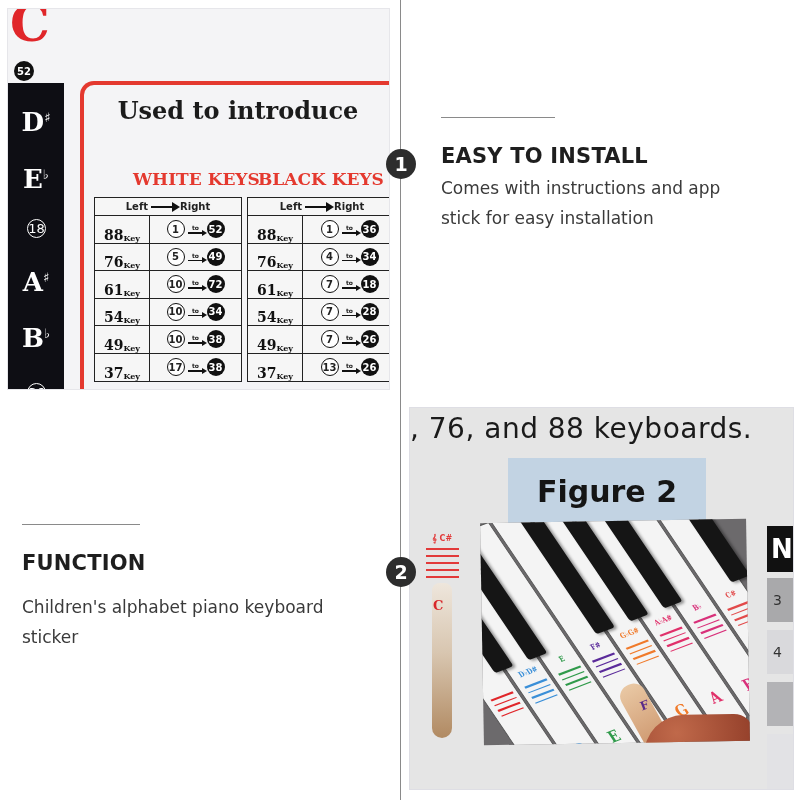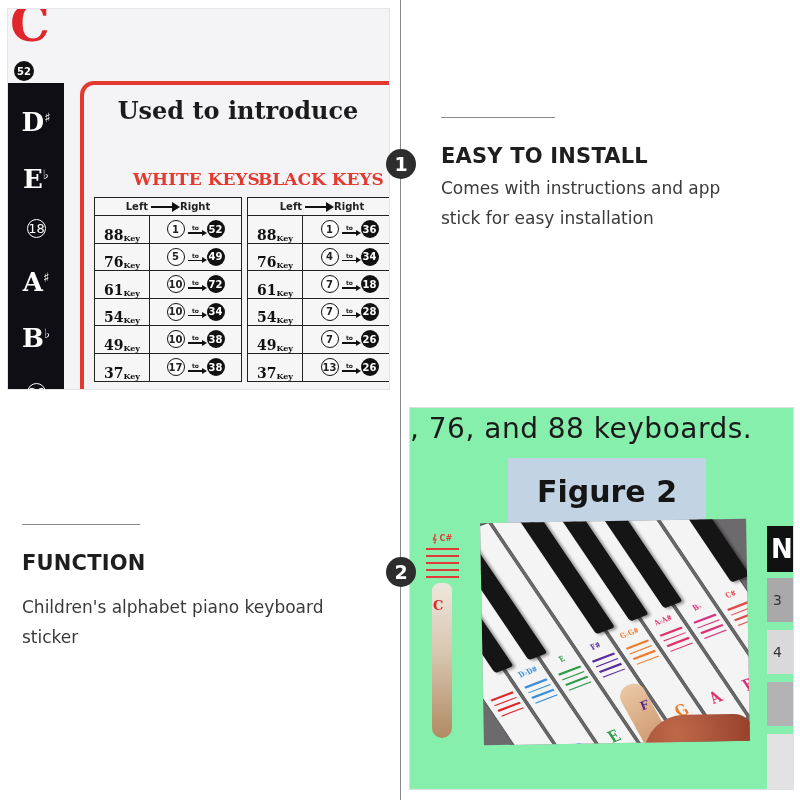--- a/index.html
+++ b/index.html
@@ -53,21 +53,21 @@
   .rule-1 { left: 441px; top: 117px; width: 114px; }
   .rule-2 { left: 22px; top: 524px; width: 118px; }
   .feat-title { position: absolute; font-weight: bold; font-size: 21px; color: #1e1e1e; letter-spacing: 0.2px; }
   .feat-desc { position: absolute; font-size: 17px; color: #3a3a3a; line-height: 30px; }
   .ft-1 { left: 441px; top: 144px; }
   .fd-1 { left: 441px; top: 173px; width: 320px; }
   .ft-2 { left: 22px; top: 551px; }
   .fd-2 { left: 22px; top: 592px; width: 340px; }
 
   
-  .panel2 { position: absolute; left: 409px; top: 407px; width: 385px; height: 383px; background: #86efac; border: 1px solid #dedee4; overflow: hidden; }
+  .panel2 { position: absolute; left: 409px; top: 407px; width: 385px; height: 383px; background: #e5e5e5; border: 1px solid #dedee4; overflow: hidden; }
   .p2-caption { position: absolute; left: 0px; top: 4px; font-size: 28px; color: #1a1a1a; white-space: nowrap; letter-spacing: 0.5px; }
   .fig-label-box { position: absolute; left: 98px; top: 50px; width: 198px; height: 66px; background: #c2d3e3; display: flex; align-items: center; justify-content: center; }
   .fig-label { font-weight: bold; font-size: 30px; color: #151515; }
 
   .stick { position: absolute; left: 22px; top: 175px; width: 20px; height: 155px; border-radius: 9px 9px 12px 12px; background: linear-gradient(180deg, #eee6dc 0%, #d8c6b0 45%, #b18a62 100%); }
   .stick-staff { position: absolute; left: 16px; top: 140px; width: 33px; height: 30px; }
   .stick-staff i { display: block; height: 2px; background: #e23a3a; margin-bottom: 5px; }
   .stick-lbl { position: absolute; left: 22px; top: 126px; font-size: 8px; color: #e23a3a; font-weight: bold; }
   .stick-note { position: absolute; left: 23px; top: 190px; color: #d8262a; font-family: "DejaVu Serif", serif; font-weight: bold; font-size: 13px; }
 

